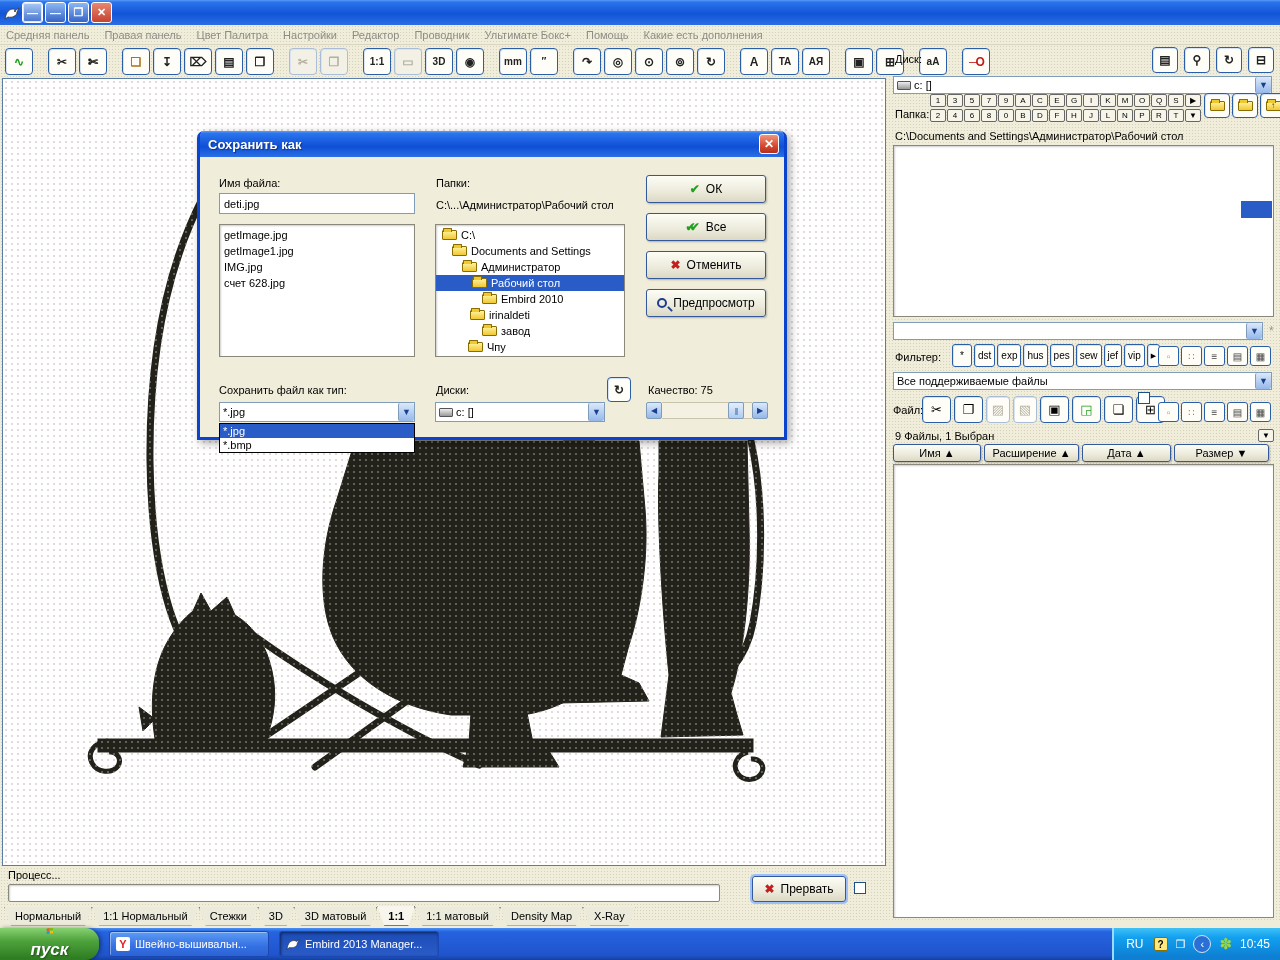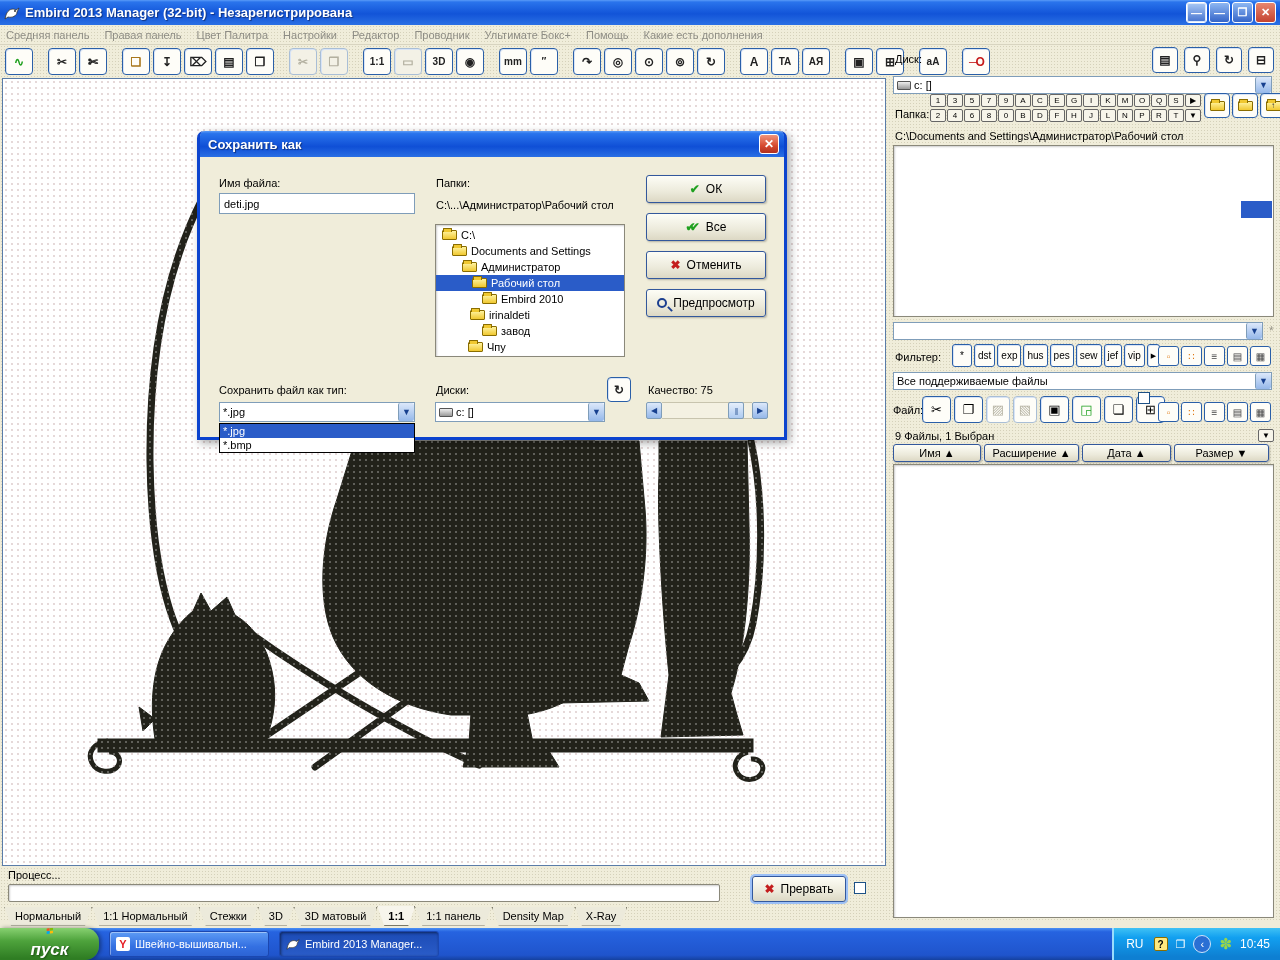--- a/index.html
+++ b/index.html
@@ -71,21 +71,20 @@
   .tray{margin-left:auto;height:32px;background:linear-gradient(180deg,#3fc1f5 0%,#12a0f0 30%,#0e7fd2 90%);border-left:2px solid #9adcfc;display:flex;align-items:center;gap:6px;padding:0 10px 0 12px;color:#fff;font-size:12px;}
 </style>
 </head>
 <body>
 
 <div class="abs titlebar">
   <svg width="16" height="16" viewBox="0 0 16 16">
       <path d="M2,10 C4,4 9,3 12,5 L15,3 L13,7 C13,11 8,13 4,12 L1,14 Z" fill="#fff" stroke="#333" stroke-width="0.8"></path>
       <circle cx="11" cy="6" r="0.9" fill="#222"></circle>
     </svg>
-  <span class="ttl">Embird 2013 Manager (32-bit) - Незарегистрирована</span>
   <div class="wbtn lit">—</div>
   <div class="wbtn">—</div>
   <div class="wbtn">❐</div>
   <div class="wbtn close">✕</div>
 </div>
 
 <div class="abs menubar dither">
   <span>Средняя панель</span>
   <span>Правая панель</span>
   <span>Цвет Палитра</span>
@@ -298,35 +297,41 @@
   </div>
   <span class="abs cb" style="left:854px;top:804px"></span>
 
   <div class="abs flex" style="left:4px;top:828px;gap:0;">
     <span class="tab">Нормальный</span>
     <span class="tab">1:1 Нормальный</span>
     <span class="tab">Стежки</span>
     <span class="tab">3D</span>
     <span class="tab">3D матовый</span>
     <span class="tab act">1:1</span>
-    <span class="tab">1:1 панель</span>
+    <span class="tab">1:1 матовый</span>
     <span class="tab">Density Map</span>
     <span class="tab">X-Ray</span>
   </div>
 </div>
 
 <div class="abs dlg">
   <div class="dlgtitle">
     <span>Сохранить как</span>
     <div class="xclose">✕</div>
   </div>
 
   <span class="abs lbl" style="left:19px;top:46px">Имя файла:</span>
   <input class="abs" style="left: 19px; top: 62px; width: 196px; height: 21px; border: 1px solid rgb(127, 157, 185); font-size: 11px; padding-left: 4px; background: rgb(255, 255, 255);" value="deti.jpg">
 
+  <div class="abs sunken list11" style="left:19px;top:93px;width:196px;height:133px;">
+    <div>getImage.jpg</div>
+    <div>getImage1.jpg</div>
+    <div>IMG.jpg</div>
+    <div>счет 628.jpg</div>
+  </div>
 
   <span class="abs lbl" style="left:236px;top:46px">Папки:</span>
   <span class="abs lbl" style="left:236px;top:68px;white-space:nowrap">C:\...\Администратор\Рабочий стол</span>
 
   <div class="abs sunken" style="left:235px;top:93px;width:190px;height:133px;padding:2px 0;">
     <div class="row16" style="padding-left:6px">
         <span class="folder"></span>
         <span>C:\</span>
       </div>
     <div class="row16" style="padding-left:16px">

